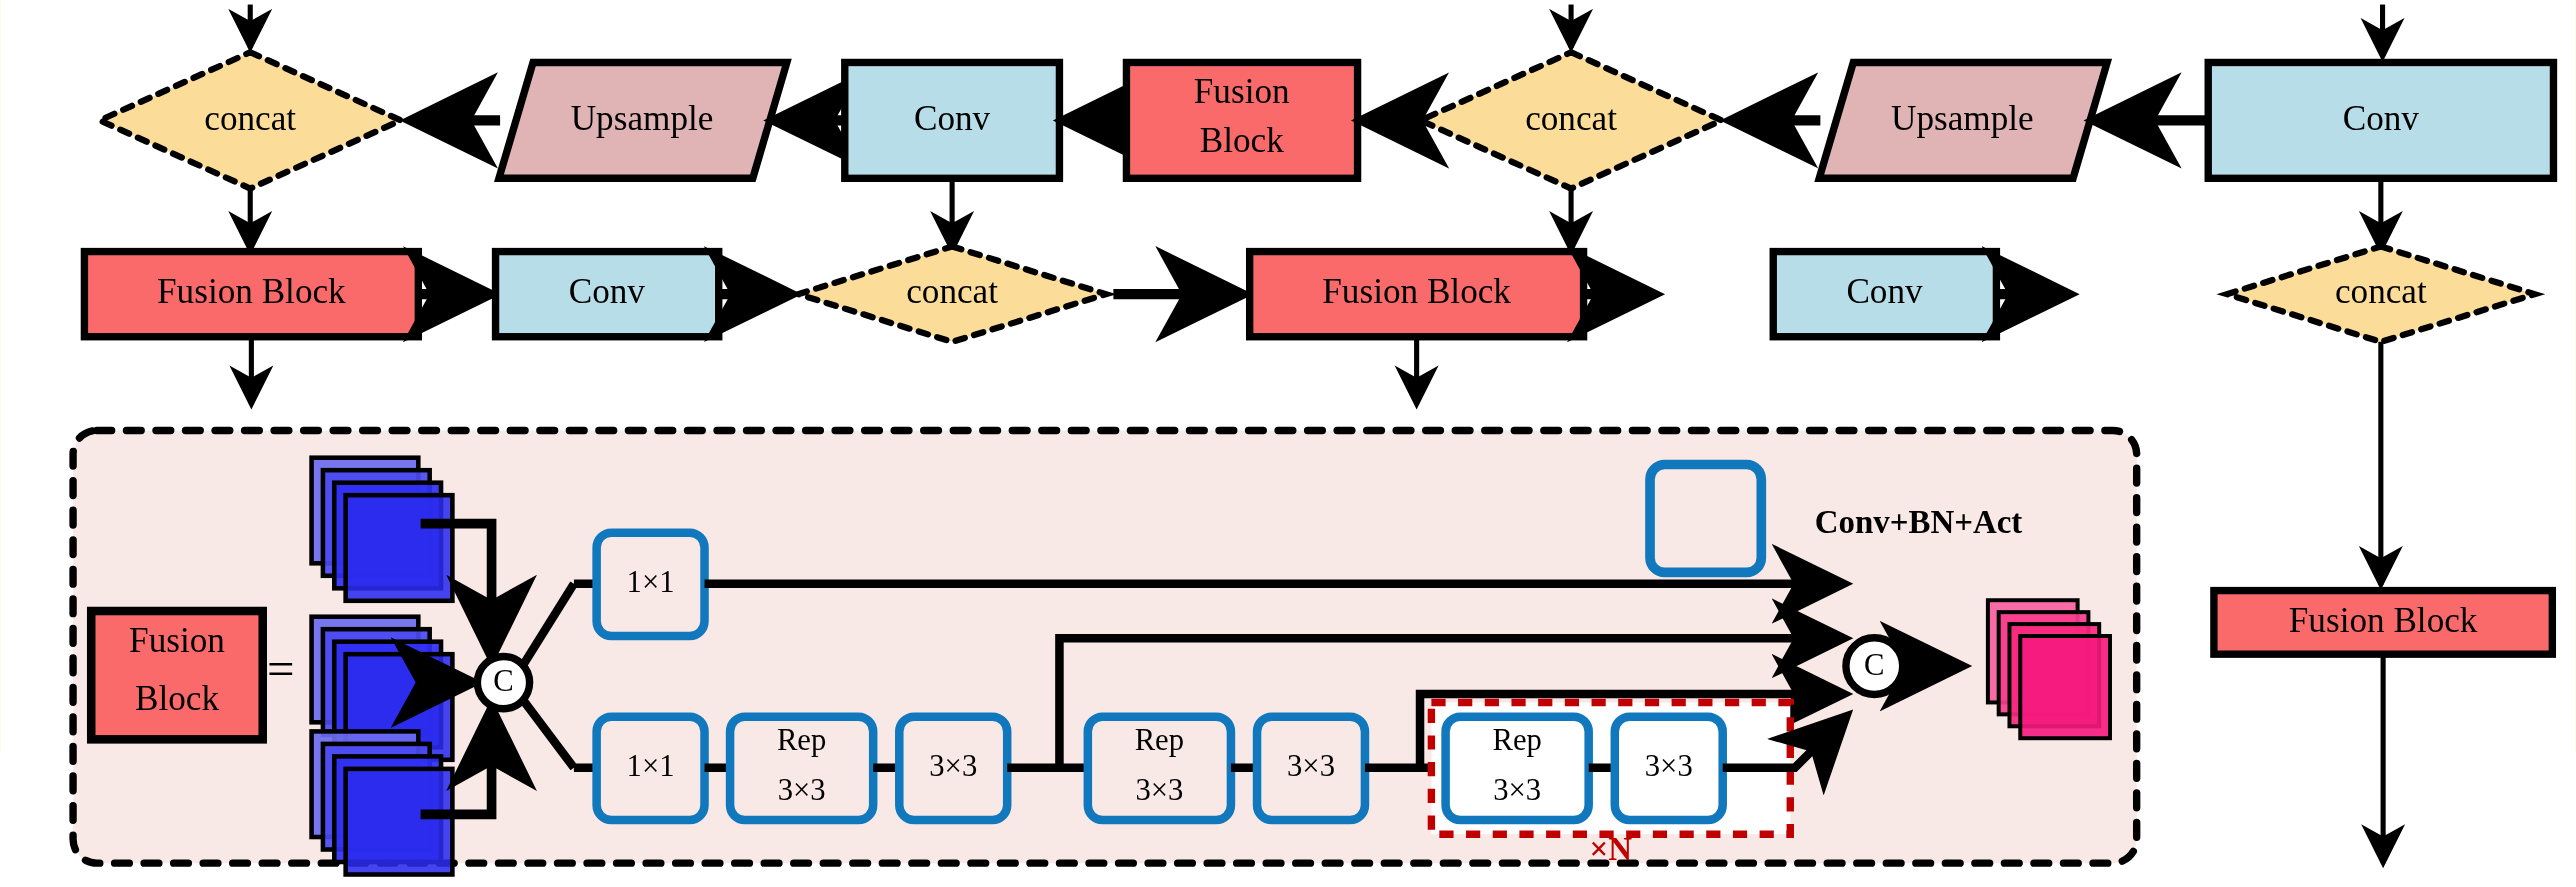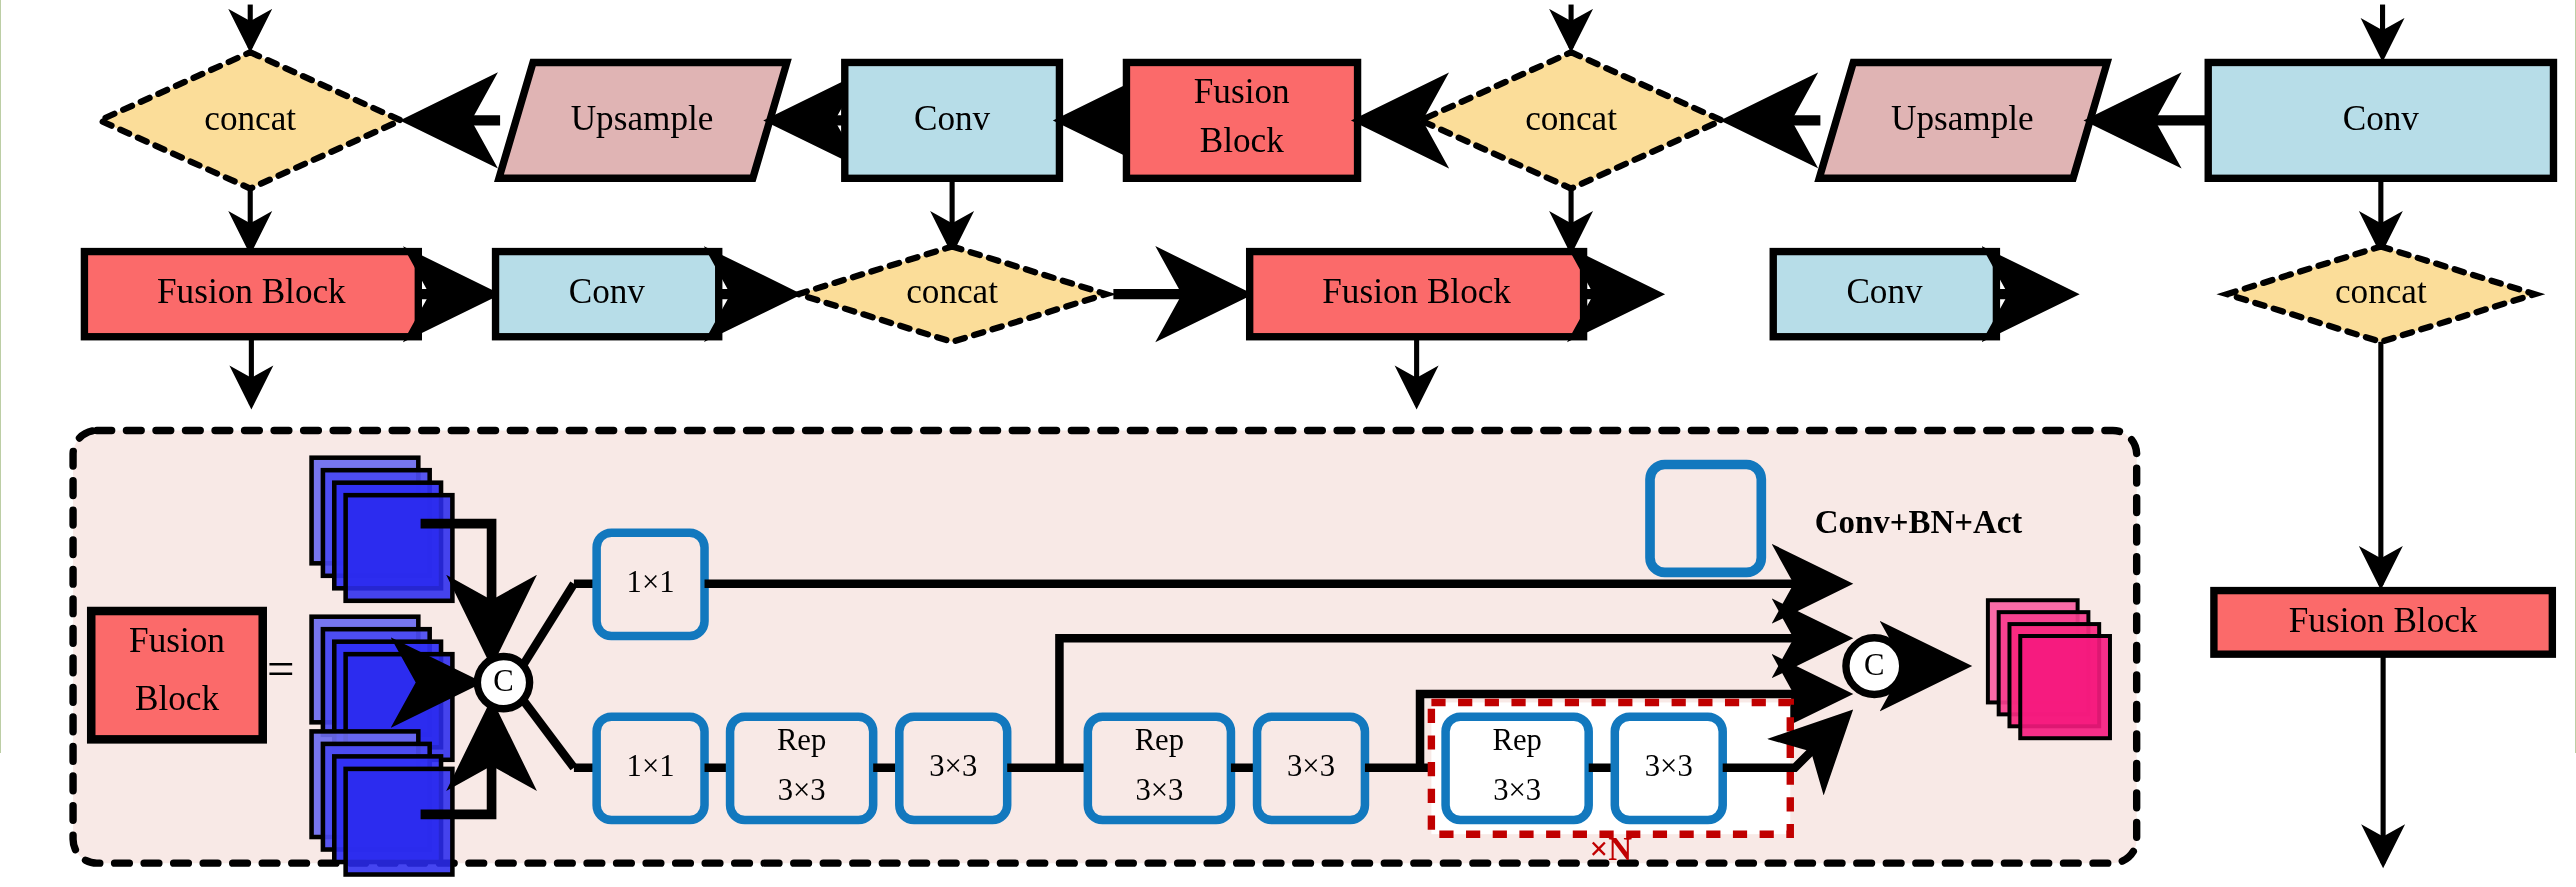--- a/index.html
+++ b/index.html
@@ -1,18 +1,18 @@
 <!DOCTYPE html>
 <html style="font-size:9px"><head>
 <meta charset="utf-8">
 <style>
   html,body{margin:0;padding:0;background:#ffffff;}
   body{width:2576px;height:887px;overflow:hidden;
        font-family:"Liberation Serif", serif;}
-  #stage{position:relative;width:2576px;height:753px;background:#4d7c0f;}
+  #stage{position:relative;width:2576px;height:753px;background:#fef9c3;}
   svg{display:block;}
   .lbl{font-family:"Liberation Serif", serif; fill:#000; text-anchor:middle; dominant-baseline:middle;}
   .lbl-blk{font-size:62px;}
   .lbl-sm{font-size:54px;}
   .lbl-legend{font-family:"Liberation Serif", serif; font-weight:bold; font-size:58px; fill:#000;}
   .lbl-xn{font-family:"Liberation Serif", serif; font-weight:bold; font-size:58px; fill:#C00000; text-anchor:middle;}
   .lbl-eq{font-family:"Liberation Serif", serif; font-size:86px; fill:#000; text-anchor:middle; dominant-baseline:middle;}
   .lbl-c{font-family:"Liberation Serif", serif; font-size:54px; fill:#000; text-anchor:middle; dominant-baseline:middle;}
 </style>
 </head>

